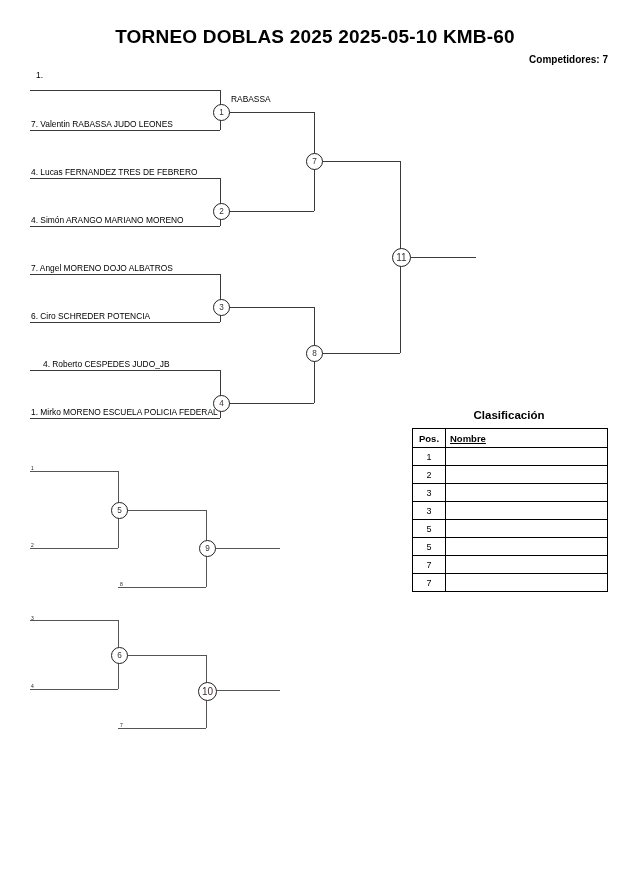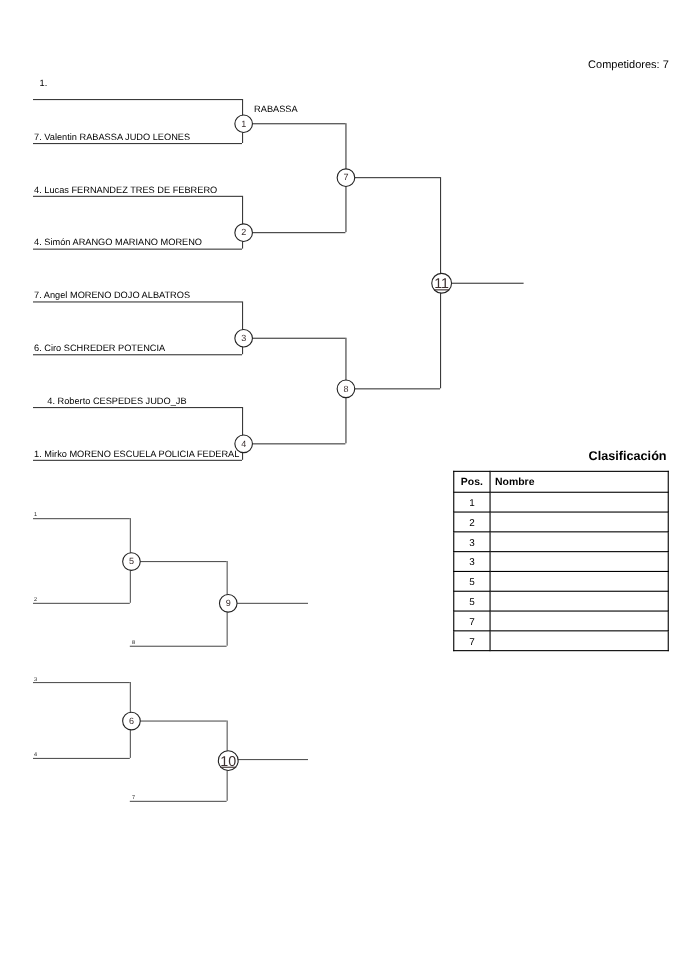--- a/index.html
+++ b/index.html
@@ -10,67 +10,68 @@
   }
   #sheet{position:absolute;left:0;top:0;width:630px;height:891px;}
 
   
   .title{
     position:absolute;left:0;top:26px;width:630px;text-align:center;
     font-size:19px;font-weight:bold;letter-spacing:.2px;
   }
   .competitors{
     position:absolute;right:22px;top:54px;
-    font-size:10px;font-weight:normal;
+    font-size:10px;font-weight:bold;
   }
 
   
   .hline{position:absolute;height:0;border-top:1.6px solid #3a3a3a;}
   .vline{position:absolute;width:0;border-left:1.6px solid #3a3a3a;}
   .hline.thin{border-top-width:1.2px;border-top-color:#555;}
   .vline.thin{border-left-width:1.2px;border-left-color:#555;}
 
   .slot-label{
     position:absolute;font-size:8.4px;white-space:nowrap;
     line-height:10px;color:#000;
   }
   .slot-label.tiny{font-size:5px;color:#222;}
 
   .mnum{
     position:absolute;width:15px;height:15px;border-radius:50%;
     border:1.1px solid #222;background:#fff;
     font-size:8.2px;line-height:15px;text-align:center;
     color:#3b2f2f;z-index:5;
   }
-  .mnum.wide{width:17px;height:17px;line-height:17px;font-size:13px;text-decoration:underline;}
+  .mnum.wide{width:17px;height:17px;line-height:17px;font-size:10px;}
 
   .winner-label{
     position:absolute;font-size:8.4px;white-space:nowrap;color:#000;
   }
 
   
   .clas-title{
-    position:absolute;font-size:11.5px;font-weight:bold;text-align:right;
+    position:absolute;font-size:11.5px;font-weight:bold;text-align:center;
   }
   table.clas{
     position:absolute;border-collapse:collapse;
     border:1.6px solid #000;background:#fff;
   }
   table.clas th,table.clas td{
     border:1px solid #000;font-size:9px;height:17px;padding:0;
   }
   table.clas th{font-weight:bold;font-size:9.5px;height:18px;}
   table.clas .c-pos{width:32px;text-align:center;}
-  table.clas .c-name{width:157px;text-align:left;padding-left:4px;}
+  table.clas .c-name{width:157px;text-align:left;padding-left:4px;text-decoration:underline;}
 </style>
 </head>
 <body>
 
 <div id="sheet">
 
+  <div class="title">TORNEO DOBLAS 2025 2025-05-10 KMB-60</div>
   <div class="competitors">Competidores: 7</div>
 
   <div class="slot-label" style="left:36px;top:70px;">1.</div>
   <div class="slot-label" style="left:31px;top:119px;">7. Valentin RABASSA JUDO LEONES</div>
   <div class="slot-label" style="left:31px;top:167px;">4. Lucas FERNANDEZ TRES DE FEBRERO</div>
   <div class="slot-label" style="left:31px;top:215px;">4. Simón ARANGO MARIANO MORENO</div>
   <div class="slot-label" style="left:31px;top:263px;">7. Angel MORENO DOJO ALBATROS</div>
   <div class="slot-label" style="left:31px;top:311px;">6. Ciro SCHREDER POTENCIA</div>
   <div class="slot-label" style="left:43px;top:359px;">4. Roberto CESPEDES JUDO_JB</div>
   <div class="slot-label" style="left:31px;top:407px;">1. Mirko MORENO ESCUELA POLICIA FEDERAL</div>

